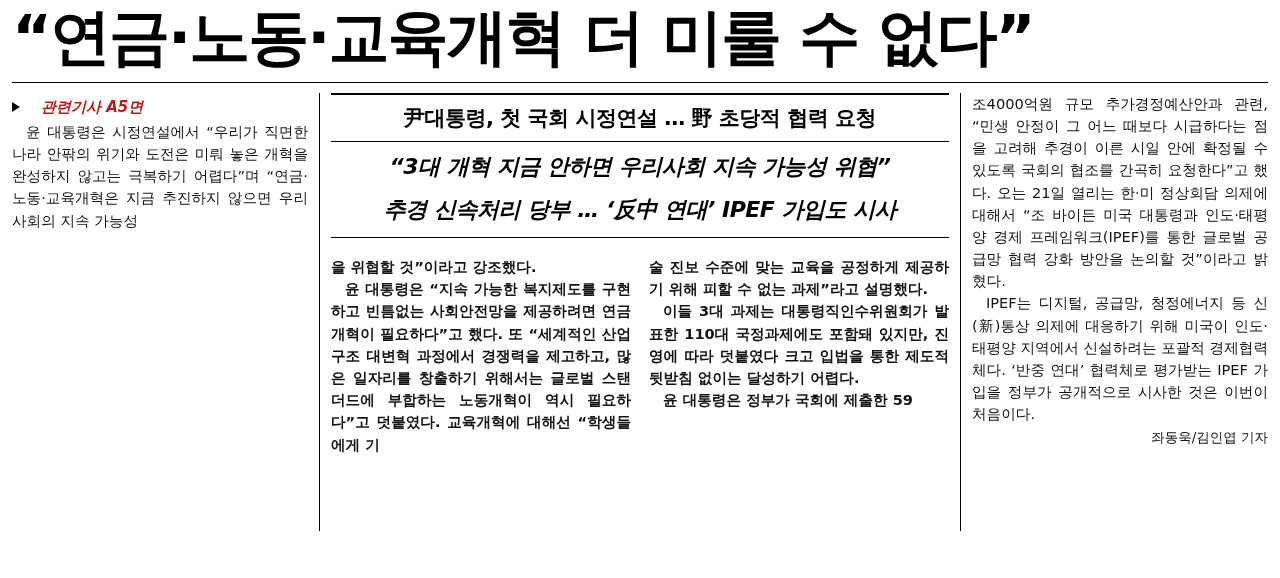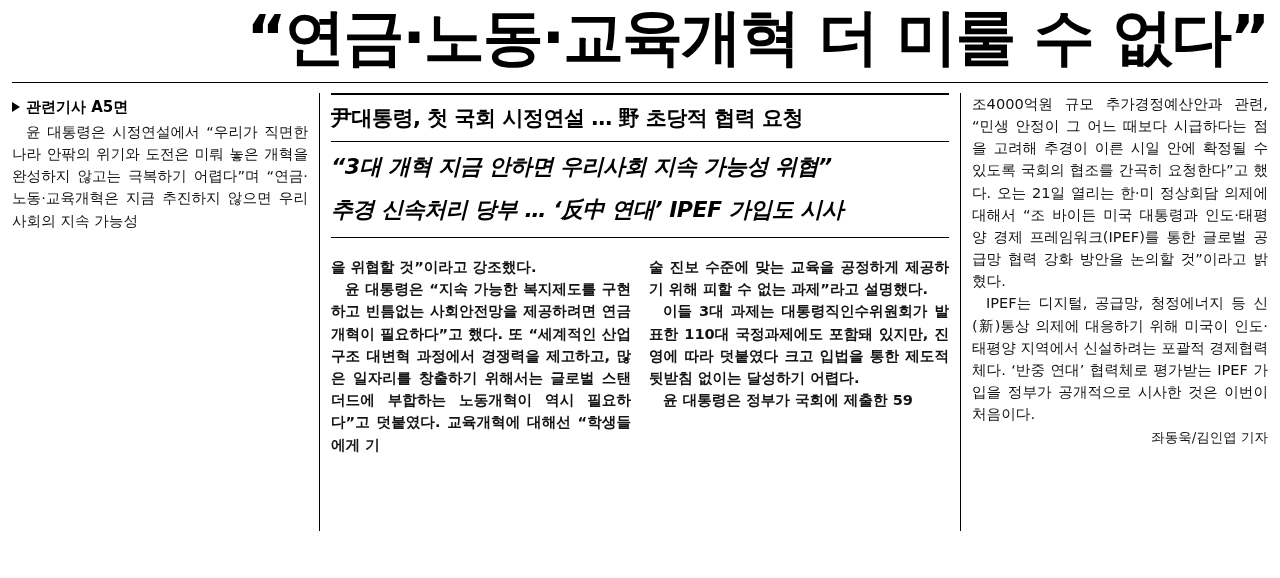--- a/index.html
+++ b/index.html
@@ -16,21 +16,21 @@
   }
   .page {
     position: relative;
     width: 1280px;
     height: 578px;
     box-sizing: border-box;
     padding: 0 12px;
   }
   
   .headline {
-    text-align: right;
+    text-align: left;
     font-family: "DejaVu Sans", sans-serif;
     font-weight: 700;
     font-size: 61px;
     letter-spacing: -2px;
     line-height: 1.08;
     margin: 4px 0 2px 0;
     color: #000;
     white-space: nowrap;
   }
   .rule-top {
@@ -72,41 +72,42 @@
   .bodytext p {
     margin: 0;
     text-indent: 14px;
   }
   .bodytext p.noindent { text-indent: 0; }
 
   
   .related {
     display: flex;
     align-items: center;
-    gap: 6px;
+    gap: 21px;
     font-family: "DejaVu Sans", sans-serif;
     font-weight: 700;
     font-size: 15px;
     margin: 5px 0 4px 0;
-    color: #000000;
+    color: #b91c1c;
+    font-style: italic;
   }
   .tri {
     width: 0; height: 0;
     border-left: 8px solid #000;
     border-top: 5px solid transparent;
     border-bottom: 5px solid transparent;
     display: inline-block;
   }
 
   
   .subhead-block {
     border-top: 2px solid #000;
     border-bottom: 1px solid #000;
     padding: 9px 0 10px 0;
-    text-align: left;
+    text-align: center;
   }
   .subhead-1 {
     font-family: "DejaVu Sans", sans-serif;
     font-weight: 700;
     font-size: 21px;
     letter-spacing: -0.5px;
     color: #000;
     white-space: nowrap;
   }
   .subhead-block .rule-mid {

